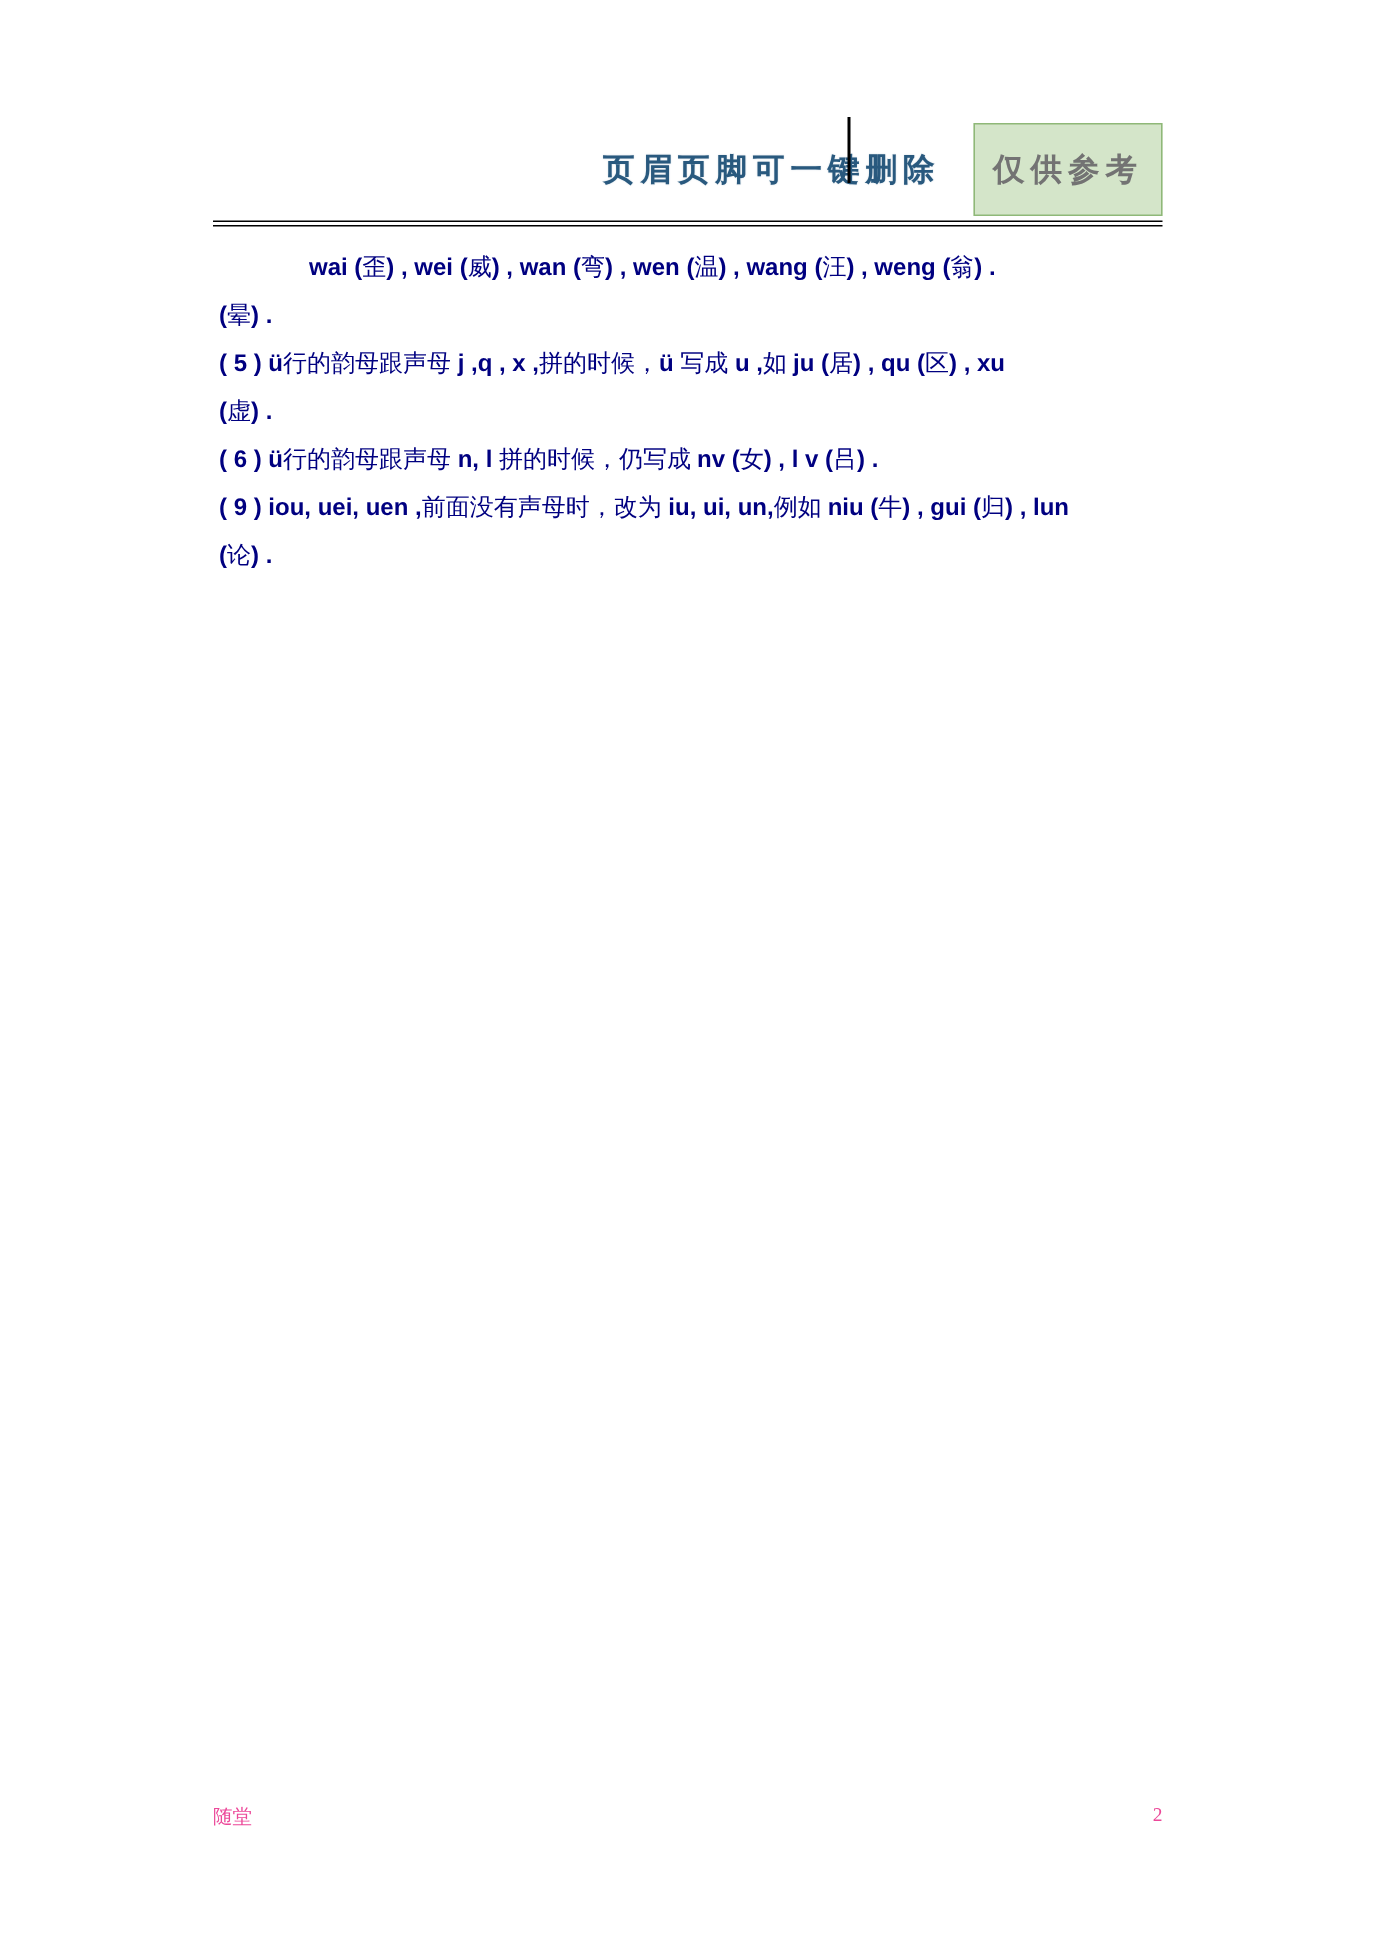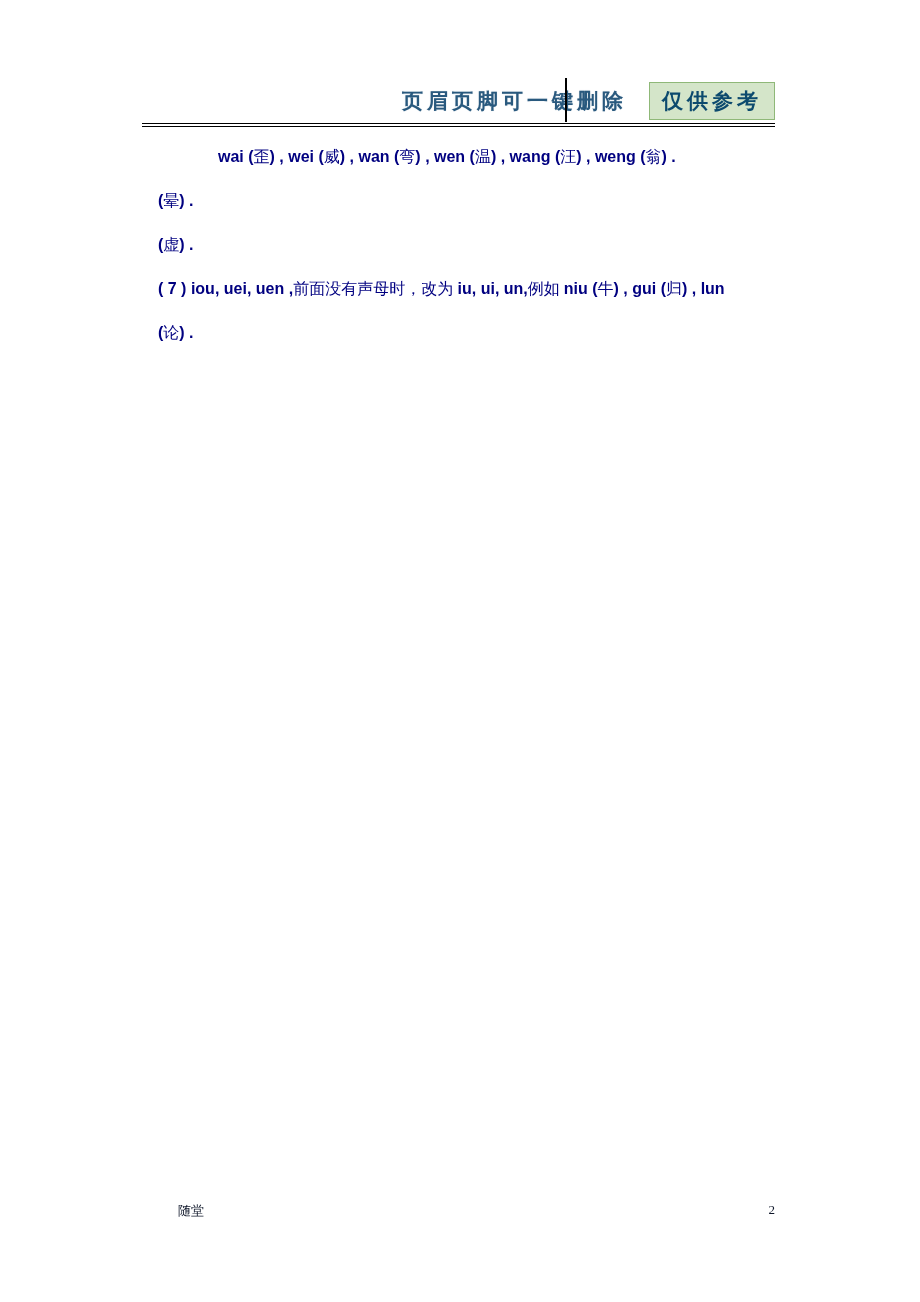--- a/index.html
+++ b/index.html
@@ -27,25 +27,25 @@
       font-family: "KaiTi", "楷体", serif;
       font-size: 21px;
       letter-spacing: 4px;
       color: #29597e;
       text-shadow: 0 0 1px rgba(41,89,126,0.3);
       font-weight: bold;
       margin-right: 22px;
     }
     .header-badge {
       background: #d4e5c9;
-      padding: 4px 12px;
+      padding: 16px 12px;
       font-family: "KaiTi", "楷体", serif;
       font-size: 21px;
       letter-spacing: 4px;
-      color: #0c4a6e;
+      color: #737373;
       font-weight: bold;
       border: 1px solid #8fb878;
     }
     .divider-line {
       height: 1px;
       background: #000000;
       margin-top: 2px;
       margin-bottom: 2px;
     }
     .divider-line-bottom {
@@ -60,21 +60,21 @@
       background: #000;
       top: 78px;
       left: 565px;
     }
     .content {
       font-size: 16px;
       line-height: 1.75;
       color: #000080;
     }
     .content p {
-      margin: 16px;
+      margin: 4px;
     }
     .bold {
       font-weight: bold;
       font-family: "SimHei", Arial, sans-serif;
     }
     .cn {
       font-family: "SimSun", "宋体", serif;
       color: #000080;
       font-weight: normal;
     }
@@ -83,22 +83,21 @@
     }
     .footer {
       position: absolute;
       bottom: 82px;
       left: 142px;
       right: 145px;
       display: flex;
       justify-content: space-between;
       font-family: "SimSun", "宋体", serif;
       font-size: 13px;
-      color: #0f172a;
-      margin-left: 36px;
+      color: #ec4899;
     }
     .page-num {
       font-size: 13px;
     }
   </style>
 </head>
 <body>
 
 <div class="vertical-divider"></div>
 
@@ -111,24 +110,30 @@
   <div class="divider-line-bottom"></div>
 
   <div class="content">
     <p class="indent">
       <span class="bold">wai (</span><span class="cn">歪</span><span class="bold">) ,  wei  (</span><span class="cn">威</span><span class="bold">) , wan (</span><span class="cn">弯</span><span class="bold">) , wen (</span><span class="cn">温</span><span class="bold">) , wang (</span><span class="cn">汪</span><span class="bold">) , weng (</span><span class="cn">翁</span><span class="bold">) .</span>
     </p>
     <p>
       <span class="bold">(</span><span class="cn">晕</span><span class="bold">) .</span>
     </p>
     <p>
+      <span class="bold">( 5 )  ü</span><span class="cn">行的韵母跟声母</span><span class="bold"> j ,q , x ,</span><span class="cn">拼的时候，</span><span class="bold">ü </span><span class="cn">写成</span><span class="bold"> u ,</span><span class="cn">如   </span><span class="bold">ju (</span><span class="cn">居</span><span class="bold">) , qu (</span><span class="cn">区</span><span class="bold">) , xu</span>
+    </p>
+    <p>
       <span class="bold">(</span><span class="cn">虚</span><span class="bold">) .</span>
     </p>
     <p>
-      <span class="bold">( 7 )  iou, uei, uen ,</span><span class="cn">前面没有声母时，改为</span><span class="bold"> iu, ui, un,</span><span class="cn">例如   </span><span class="bold">niu (</span><span class="cn">牛</span><span class="bold">) , gui (</span><span class="cn">归</span><span class="bold">) , lun</span>
+      <span class="bold">( 6 )  ü</span><span class="cn">行的韵母跟声母</span><span class="bold"> n, l </span><span class="cn">拼的时候，仍写成   </span><span class="bold">nv (</span><span class="cn">女</span><span class="bold">) , l v (</span><span class="cn">吕</span><span class="bold">) .</span>
+    </p>
+    <p>
+      <span class="bold">( 9 )  iou, uei, uen ,</span><span class="cn">前面没有声母时，改为</span><span class="bold"> iu, ui, un,</span><span class="cn">例如   </span><span class="bold">niu (</span><span class="cn">牛</span><span class="bold">) , gui (</span><span class="cn">归</span><span class="bold">) , lun</span>
     </p>
     <p>
       <span class="bold">(</span><span class="cn">论</span><span class="bold">) .</span>
     </p>
   </div>
 </div>
 
 <div class="footer">
   <span>随堂</span>
   <span class="page-num">2</span>

